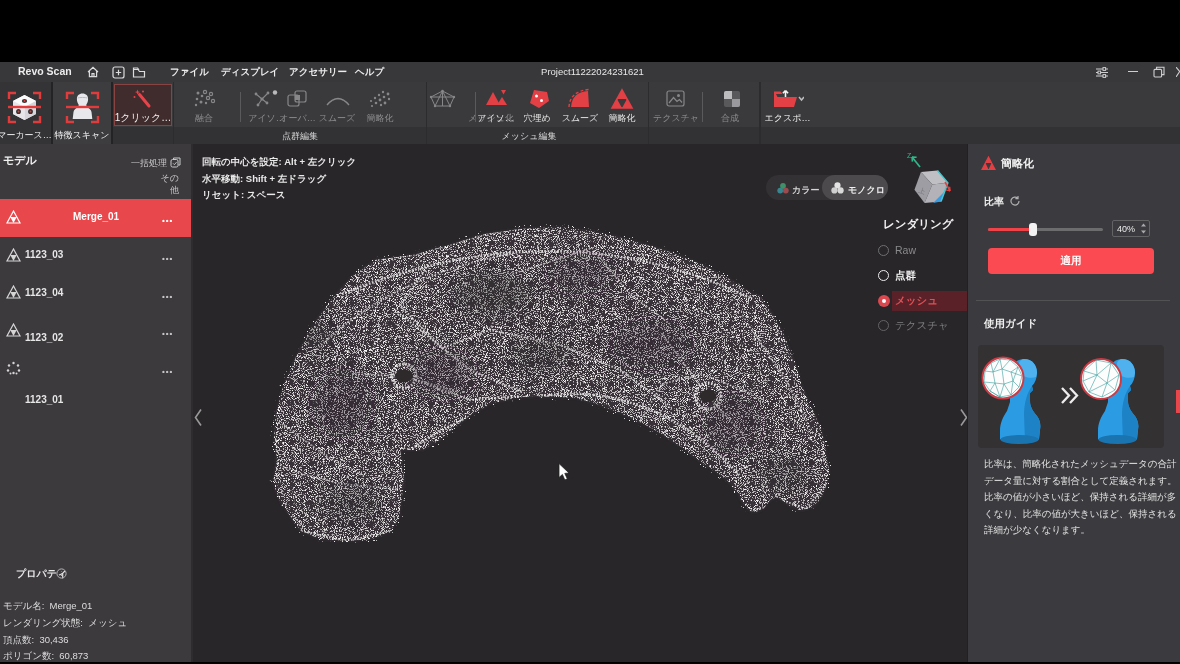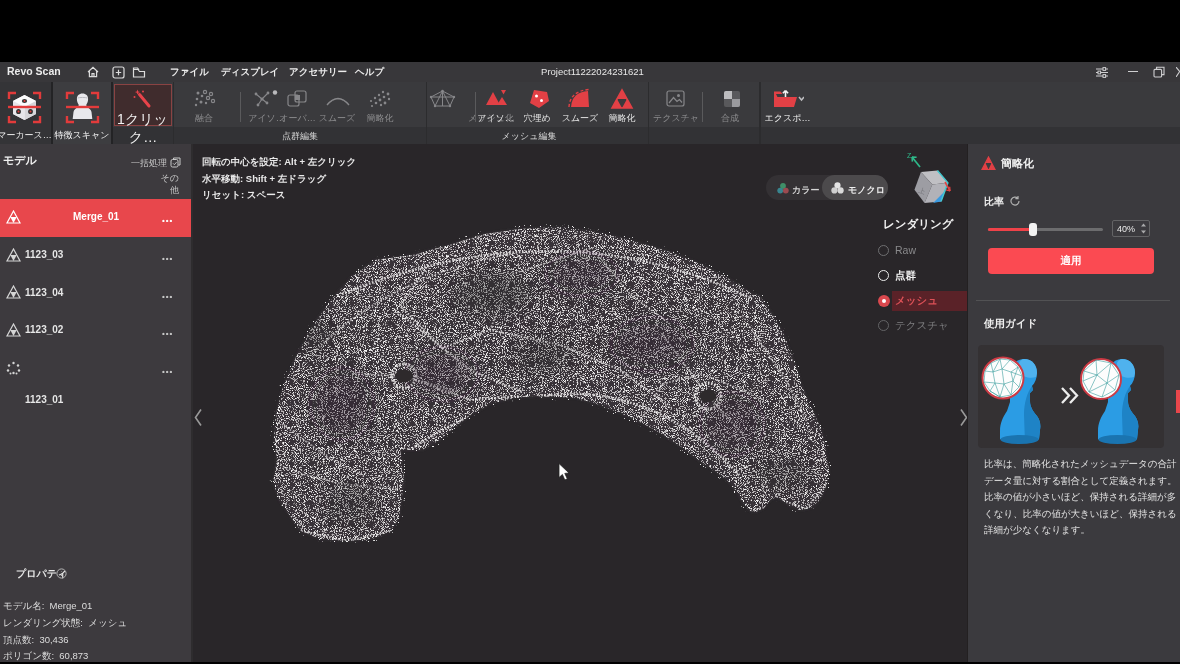--- a/index.html
+++ b/index.html
@@ -6,21 +6,21 @@
   body{width:1180px;height:664px;position:relative;overflow:hidden;
        font-family:"Liberation Sans",sans-serif;-webkit-font-smoothing:antialiased;}
   .abs{position:absolute;}
   .lbl{color:#8b8b8d;font-size:9px;}
   .wlbl{color:#e4e4e4;font-size:9px;}
 </style>
 </head>
 <body>
 
 <div class="abs" id="titlebar" style="left:0;top:62px;width:1180px;height:20px;background:#38373a;">
-  <div class="abs" style="left:7px;top:3px;color:#ececec;font-size:10.5px;font-weight:700;text-align:center;">Revo Scan</div>
+  <div class="abs" style="left:18px;top:3px;color:#ececec;font-size:10.5px;font-weight:700;text-align:center;">Revo Scan</div>
 
   <svg class="abs" style="left:86px;top:3px;" width="14" height="14" viewBox="0 0 14 14">
     <path d="M2 7 L7 2.4 L12 7 M3.4 6.2 V11.6 H10.6 V6.2 M6 11.6 V8.6 H8 V11.6" fill="none" stroke="#dcdcdc" stroke-width="1.2"></path>
   </svg>
 
   <svg class="abs" style="left:112px;top:3.5px;" width="13" height="13" viewBox="0 0 13 13">
     <rect x="1" y="1" width="11" height="11" rx="2" fill="none" stroke="#dcdcdc" stroke-width="1.2"></rect>
     <path d="M6.5 3.8 V9.2 M3.8 6.5 H9.2" stroke="#dcdcdc" stroke-width="1.2"></path>
   </svg>
 
@@ -109,21 +109,21 @@
   </svg>
   <div class="abs" style="left:51px;top:47px;width:62px;text-align:center;color:#fafafa;font-size:9px;">特徴スキャン</div>
 
   <div class="abs" style="left:113.5px;top:2px;width:58px;height:42px;background:#402c2d;border:1px solid #8a4343;box-sizing:border-box;"></div>
   <svg class="abs" style="left:132px;top:6px;" width="21" height="21" viewBox="0 0 21 21">
     <path d="M7.5 6.5 L17 18" stroke="#e8434a" stroke-width="3" stroke-linecap="round"></path>
     <path d="M5.5 1.5 l.7 1.9 1.9.7 -1.9.7 -.7 1.9 -.7-1.9 -1.9-.7 1.9-.7 Z" fill="#e8434a"></path>
     <circle cx="11" cy="3.5" r="1" fill="#e8434a"></circle>
     <circle cx="2.5" cy="9" r="1" fill="#e8434a"></circle>
   </svg>
-  <div class="abs" style="left:113px;top:29px;width:59px;text-align:center;color:#f2f2f2;font-size:14px;">1クリック<span style="letter-spacing:-1px">…</span></div>
+  <div class="abs" style="left:113px;top:29px;width:59px;text-align:center;color:#f2f2f2;font-size:10px;">1クリック<span style="letter-spacing:-1px">…</span></div>
 
   <svg class="abs" style="left:192px;top:7px;" width="24" height="20" viewBox="0 0 24 20">
     <g fill="none" stroke="#87878a" stroke-width="1.2">
       <circle cx="13" cy="3" r="1.6"></circle>
         <circle cx="19" cy="5" r="1.6"></circle>
         <circle cx="16" cy="9" r="1.6"></circle>
         <circle cx="21" cy="12" r="1.6"></circle>
     </g>
     <g fill="#87878a">
       <circle cx="6" cy="4" r="1.5"></circle>
@@ -279,21 +279,21 @@
     <path d="M7.5 1 L14 13 H1 Z" fill="none" stroke="#d5d5d5" stroke-width="1.2"></path>
     <path d="M4.3 7 H10.7 L7.5 13 Z" fill="#d5d5d5"></path>
   </svg>
   <div class="abs" style="left:25px;top:143px;color:#e6e6e6;font-size:10px;font-weight:700;">1123_04</div>
   <div class="abs" style="left:162px;top:148px;color:#c9c9c9;font-size:8px;letter-spacing:1px;font-weight:700;">•••</div>
 
   <svg class="abs" style="left:6px;top:179px;" width="15" height="14" viewBox="0 0 15 14">
     <path d="M7.5 1 L14 13 H1 Z" fill="none" stroke="#d5d5d5" stroke-width="1.2"></path>
     <path d="M4.3 7 H10.7 L7.5 13 Z" fill="#d5d5d5"></path>
   </svg>
-  <div class="abs" style="left:25px;top:180px;color:#e6e6e6;font-size:10px;font-weight:700;">1123_02</div>
+  <div class="abs" style="left:25px;top:188px;color:#e6e6e6;font-size:10px;font-weight:700;">1123_02</div>
   <div class="abs" style="left:162px;top:185px;color:#c9c9c9;font-size:8px;letter-spacing:1px;font-weight:700;">•••</div>
 
   <svg class="abs" style="left:6px;top:217px;" width="15" height="14" viewBox="0 0 15 14">
     <g fill="#d5d5d5">
       <circle cx="7.5" cy="2" r="1.2"></circle>
         <circle cx="12" cy="4.5" r="1.2"></circle>
         <circle cx="3" cy="4.5" r="1.2"></circle>
       <circle cx="13" cy="9.5" r="1.2"></circle>
         <circle cx="2" cy="9.5" r="1.2"></circle>
         <circle cx="7.5" cy="12" r="1.2"></circle>

